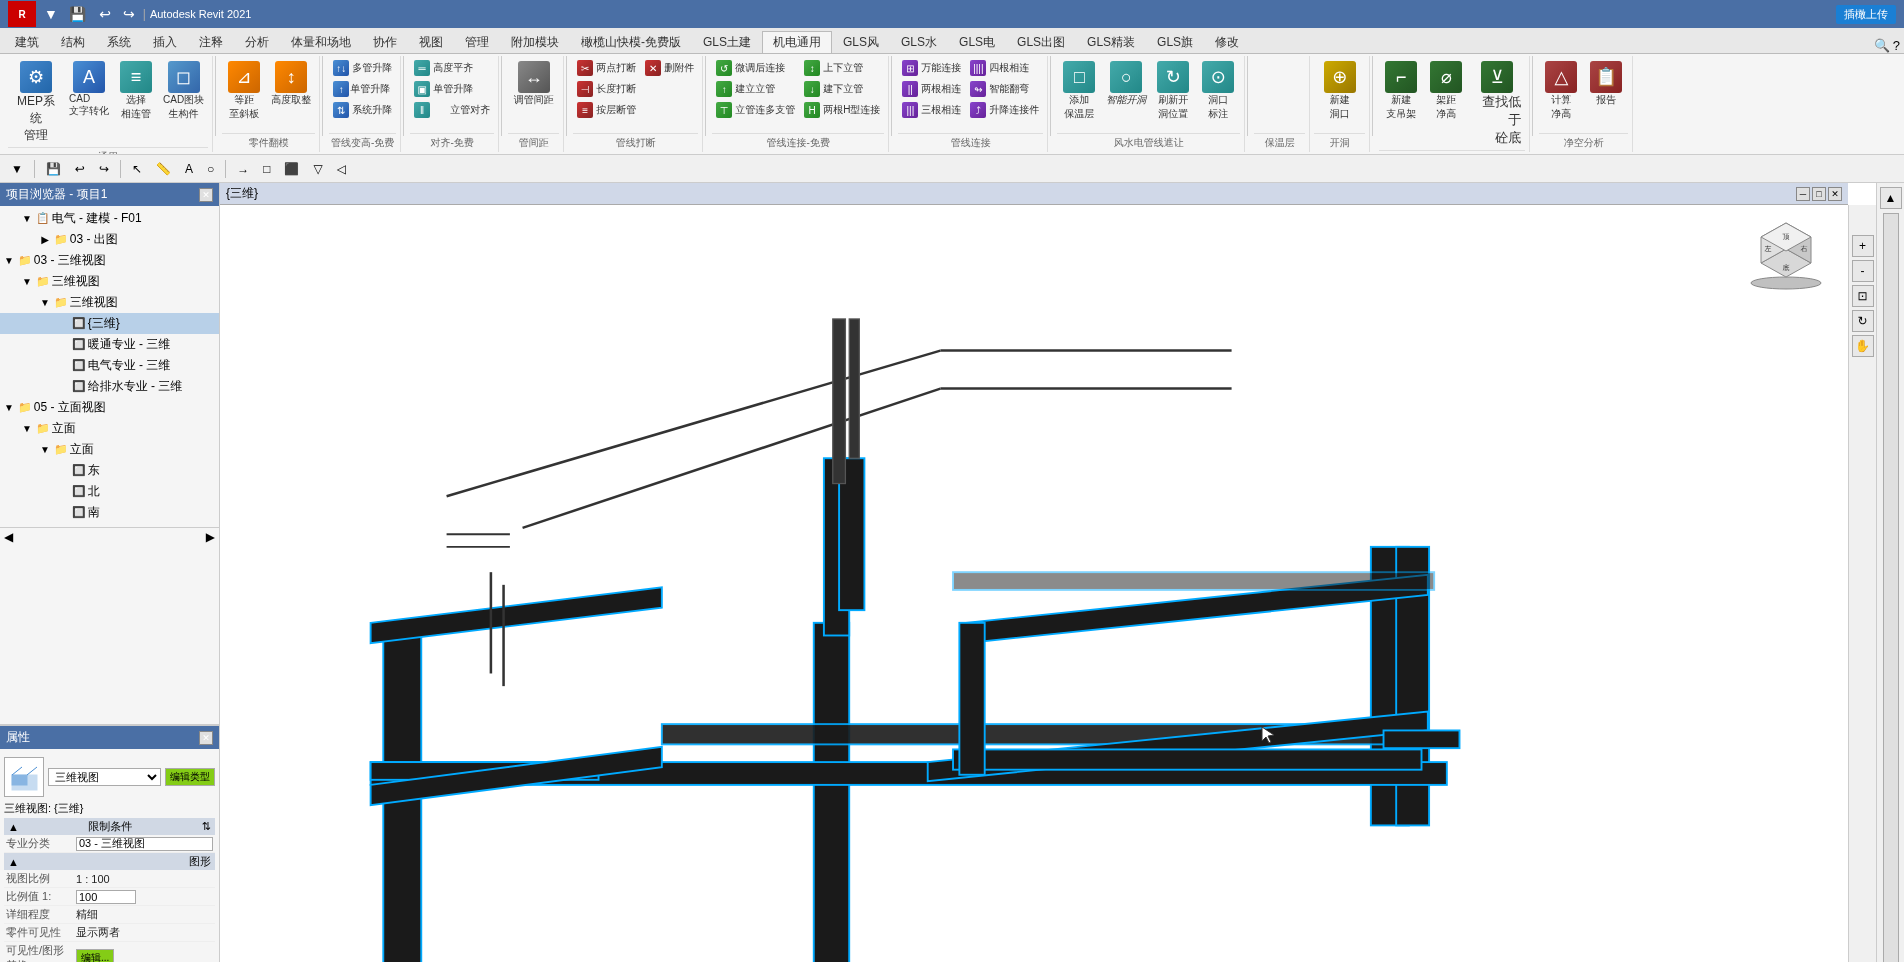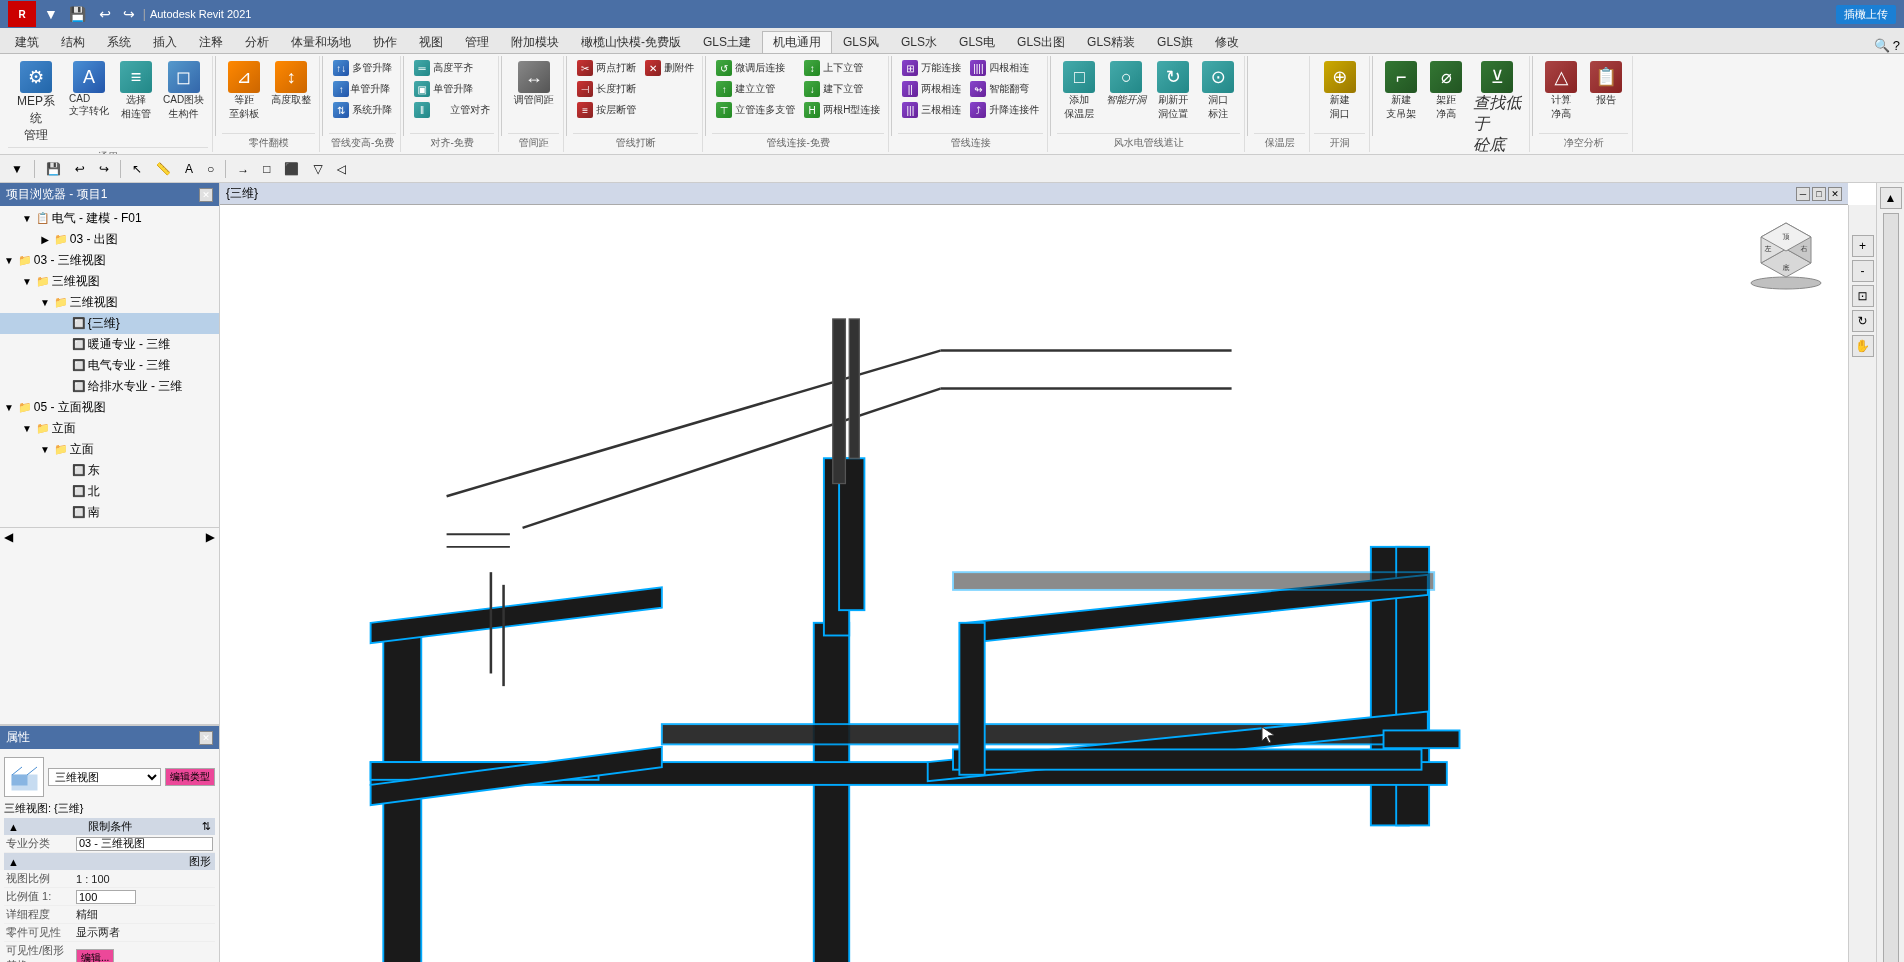--- a/index.html
+++ b/index.html
@@ -46,21 +46,21 @@
     #properties-panel { height: 265px; border-top: 1px solid #ccc; display: flex; flex-direction: column; }
     #props-header { background: #4a6fa5; color: white; padding: 3px 6px; display: flex; align-items: center; justify-content: space-between; font-size: 12px; }
     #props-content { flex: 1; overflow-y: auto; padding: 4px; }
     .prop-row { display: flex; align-items: center; font-size: 11px; padding: 1px 2px; border-bottom: 1px solid #eee; }
     .prop-key { width: 70px; color: #555; flex-shrink: 0; padding-right: 4px; }
     .prop-value { flex: 1; color: #222; }
     .prop-value-input { border: 1px solid #aaa; padding: 0 2px; font-size: 11px; width: 100%; background: white; }
     .view-selector { display: flex; align-items: center; gap: 4px; margin: 4px 0; }
     .view-icon { width: 40px; height: 40px; border: 1px solid #aaa; background: white; display: flex; align-items: center; justify-content: center; font-size: 22px; }
     .view-dropdown { font-size: 11px; border: 1px solid #aaa; background: white; padding: 1px 2px; flex: 1; }
-    .edit-type-btn { font-size: 10px; padding: 1px 4px; border: 1px solid #aaa; background: #ec4899; cursor: pointer; }
+    .edit-type-btn { font-size: 10px; padding: 1px 4px; border: 1px solid #aaa; background: #84cc16; cursor: pointer; }
     .view-type-row { display: flex; align-items: center; gap: 4px; font-size: 11px; margin-bottom: 2px; }
     .limit-header { display: flex; align-items: center; justify-content: space-between; font-size: 11px; background: #d0d8e4; padding: 1px 4px; }
 
     
     #viewport { flex: 1; position: relative; background: white; overflow: hidden; }
 
     
     #scene { width: 100%; height: 100%; background: white; position: relative; overflow: hidden; }
     .scene-svg { width: 100%; height: 100%; }
 
@@ -381,21 +381,21 @@
         <div class="ribbon-btn">
           <div class="icon-box" style="background:linear-gradient(135deg,#337733,#225522);">⌐</div>
           <span style="font-size:10px;text-align:center;">新建<br>支吊架</span>
         </div>
         <div class="ribbon-btn">
           <div class="icon-box" style="background:linear-gradient(135deg,#337733,#225522);">⌀</div>
           <span style="font-size:10px;text-align:center;">架距<br>净高</span>
         </div>
         <div class="ribbon-btn">
           <div class="icon-box" style="background:linear-gradient(135deg,#337733,#225522);">⊻</div>
-          <span style="font-size:16px;text-align:left;font-style:italic;">查找低于<br>砼底</span>
+          <span style="font-size:13px;text-align:right;">查找低于<br>砼底</span>
         </div>
       </div>
       <div class="ribbon-group-label">支吊架</div>
     </div>
 
     <div class="separator"></div>
 
     <div class="ribbon-group">
       <div class="ribbon-buttons">
         <div class="ribbon-btn">

